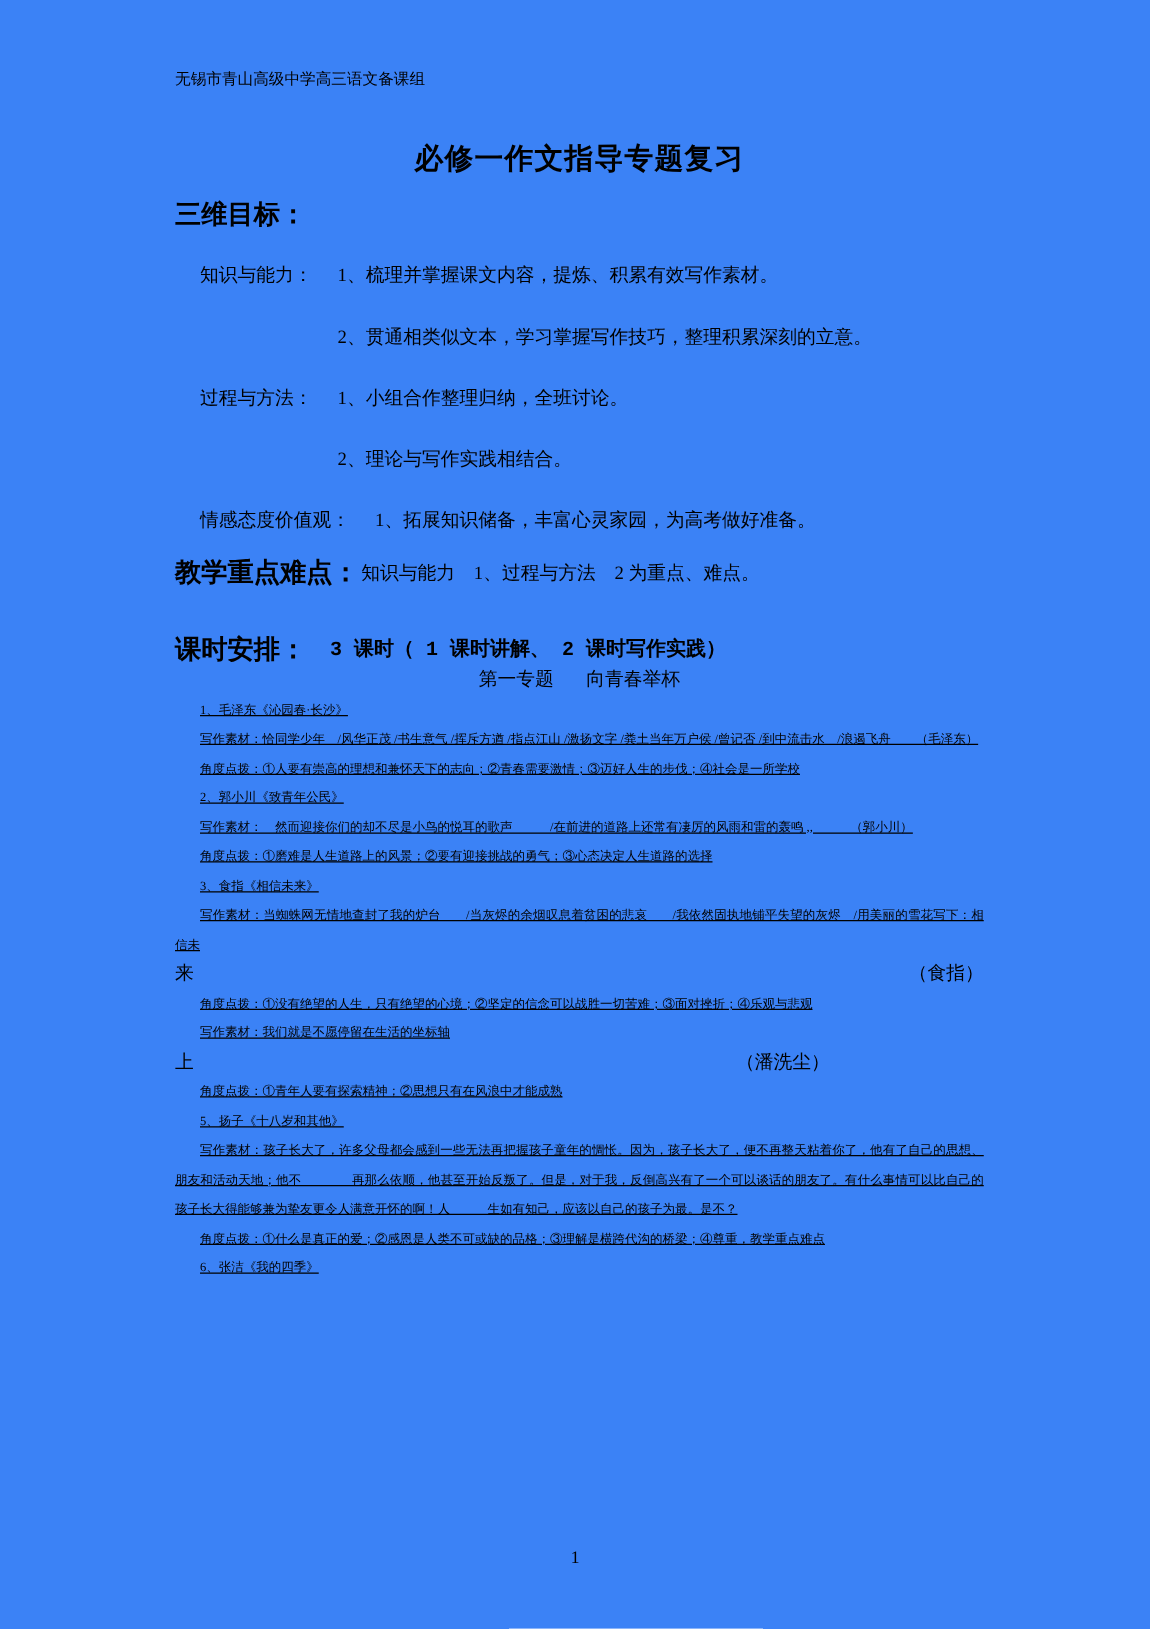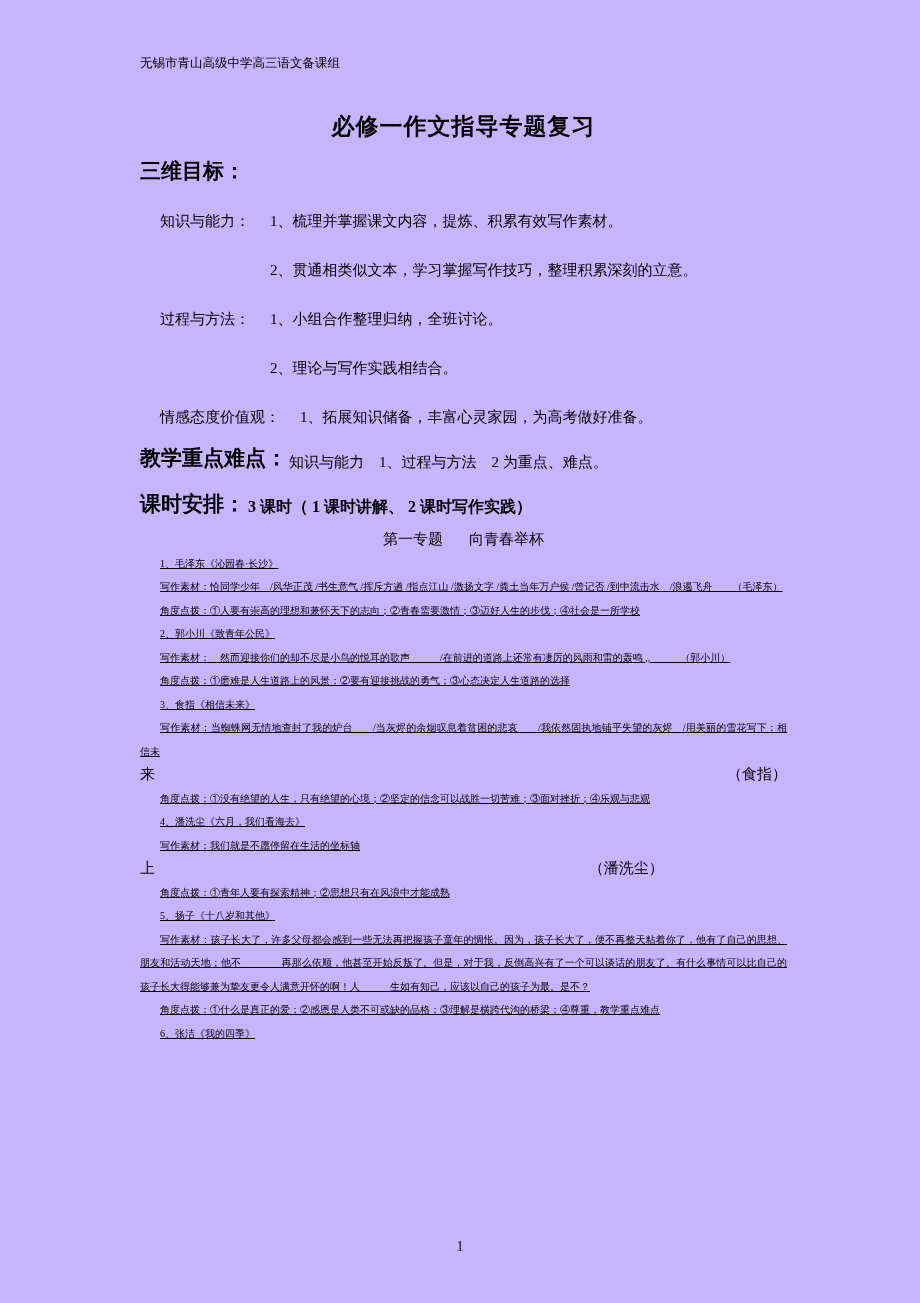--- a/index.html
+++ b/index.html
@@ -2,21 +2,21 @@
 <html><head>
 <meta charset="utf-8">
 <style>
   * { box-sizing: border-box; }
   html, body { margin: 0; padding: 0; background: #ffffff; }
   .page {
     position: relative;
     width: 920px;
     height: 1303px;
     margin: 0 auto;
-    background: #c4b5fd;
+    background: #3b82f6;
     color: #000000;
     font-family: "Liberation Serif", "DejaVu Serif", serif;
     padding: 55px 133px 0 140px;
     overflow: hidden;
   }
   .doc-header {
     font-size: 12.5px;
     line-height: 16px;
   }
   .doc-title {
@@ -34,36 +34,35 @@
   .obj-row {
     font-size: 15px;
     line-height: 26px;
     padding-left: 20px;
     margin-top: 23px;
   }
   .obj-row .obj-label { margin-right: 20px; }
   .obj-row.cont { padding-left: 130px; }
   .inline-row {
     display: flex;
-    align-items: flex-end;
+    align-items: center;
   }
   .inline-row.kp { margin-top: 14px; }
-  .inline-row.sched { margin-top: 18px; }
+  .inline-row.sched { margin-top: 33px; gap: 16px; }
   .inline-heading {
     font-size: 21px;
     font-weight: bold;
     white-space: nowrap;
   }
   .kp-text { font-size: 15px; margin-left: 2px; }
-  .sched-text { font-size: 16px; font-weight: bold; margin-left: 3px; }
+  .sched-text { font-size: 16px; font-weight: bold; margin-left: 3px; font-family: Liberation Mono, monospace; }
   .topic-line {
     text-align: center;
     font-size: 15px;
     line-height: 23.5px;
-    margin-top: 10px;
   }
   .topic-line .topic-title { margin-left: 26px; }
   .para {
     font-size: 10px;
     line-height: 23.5px;
     margin: 0;
     text-indent: 2em;
     text-align: justify;
     text-decoration: underline;
   }
@@ -138,21 +137,20 @@
   <p class="para">角度点拨：①磨难是人生道路上的风景；②要有迎接挑战的勇气；③心态决定人生道路的选择</p>
 
   <p class="para item-title">3、食指《相信未来》</p>
   <p class="para">写作素材：当蜘蛛网无情地查封了我的炉台　　/当灰烬的余烟叹息着贫困的悲哀　　/我依然固执地铺平失望的灰烬　/用美丽的雪花写下：相信未</p>
   <div class="split-line">
     <span>来</span>
     <span>（食指）</span>
   </div>
   <p class="para">角度点拨：①没有绝望的人生，只有绝望的心境；②坚定的信念可以战胜一切苦难；③面对挫折；④乐观与悲观</p>
 
-  <p class="para item-title">4、潘洗尘《六月，我们看海去》</p>
   <p class="para">写作素材：我们就是不愿停留在生活的坐标轴</p>
   <div class="cont-line">
     <span>上</span>
     <span class="author-mid">（潘洗尘）</span>
   </div>
   <p class="para">角度点拨：①青年人要有探索精神；②思想只有在风浪中才能成熟</p>
 
   <p class="para item-title">5、扬子《十八岁和其他》</p>
   <p class="para">写作素材：孩子长大了，许多父母都会感到一些无法再把握孩子童年的惆怅。因为，孩子长大了，便不再整天粘着你了，他有了自己的思想、朋友和活动天地；他不　　　　再那么依顺，他甚至开始反叛了。但是，对于我，反倒高兴有了一个可以谈话的朋友了。有什么事情可以比自己的孩子长大得能够兼为挚友更令人满意开怀的啊！人　　　生如有知己，应该以自己的孩子为最。是不？</p>
   <p class="para">角度点拨：①什么是真正的爱；②感恩是人类不可或缺的品格；③理解是横跨代沟的桥梁；④尊重，教学重点难点</p>

